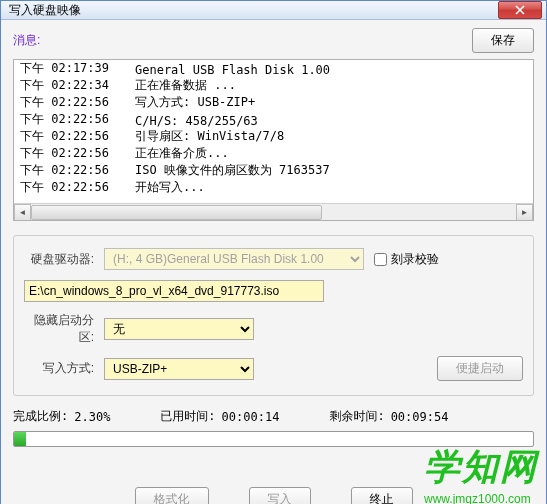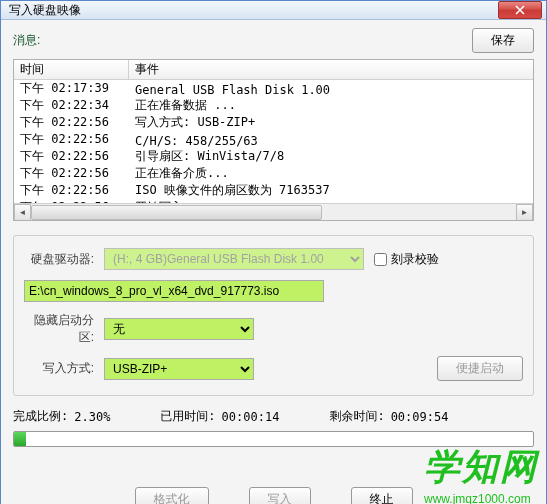--- a/index.html
+++ b/index.html
@@ -49,21 +49,21 @@
   display: flex;
   flex-direction: column;
   position: relative;
 }
 .msg-row {
   display: flex;
   justify-content: space-between;
   align-items: center;
   margin-bottom: 6px;
 }
-.msg-label { color: #14532d; }
+.msg-label { color: #6d28d9; }
 .btn {
   background: linear-gradient(to bottom, #fefefe, #e8e8e8);
   border: 1px solid #999;
   border-radius: 3px;
   padding: 3px 18px;
   font-size: 12px;
   cursor: pointer;
   font-family: Liberation Serif, serif;
 }
 .btn:disabled {
@@ -166,21 +166,21 @@
 .form-row:last-child { margin-bottom: 0; }
 .form-label {
   width: 80px;
   text-align: right;
   padding-right: 10px;
   color: #404040;
 }
 .select, .input {
   height: 22px;
   border: 1px solid #aaa;
-  background: #bef264;
+  background: #fef9c3;
   font-family: inherit;
   font-size: 12px;
   padding: 0 4px;
 }
 .select { width: 260px; }
 .select-sm { width: 150px; }
 .input { width: 300px; }
 .checkbox-wrap {
   display: flex;
   align-items: center;
@@ -248,24 +248,20 @@
   </div>
 
   <div class="content">
 
     <div class="msg-row">
       <span class="msg-label">消息:</span>
       <button class="btn">保存</button>
     </div>
 
     <div class="log-panel">
-      <div class="log-header">
-        <div class="log-col-time">时间</div>
-        <div class="log-col-event">事件</div>
-      </div>
       <div class="log-body" id="log-body">
           <div class="log-row">
             <div class="log-time">下午 02:17:39</div>
             <div class="log-event">General USB Flash Disk  1.00</div>
           </div>
           <div class="log-row">
             <div class="log-time">下午 02:22:34</div>
             <div class="log-event">正在准备数据 ...</div>
           </div>
           <div class="log-row">

